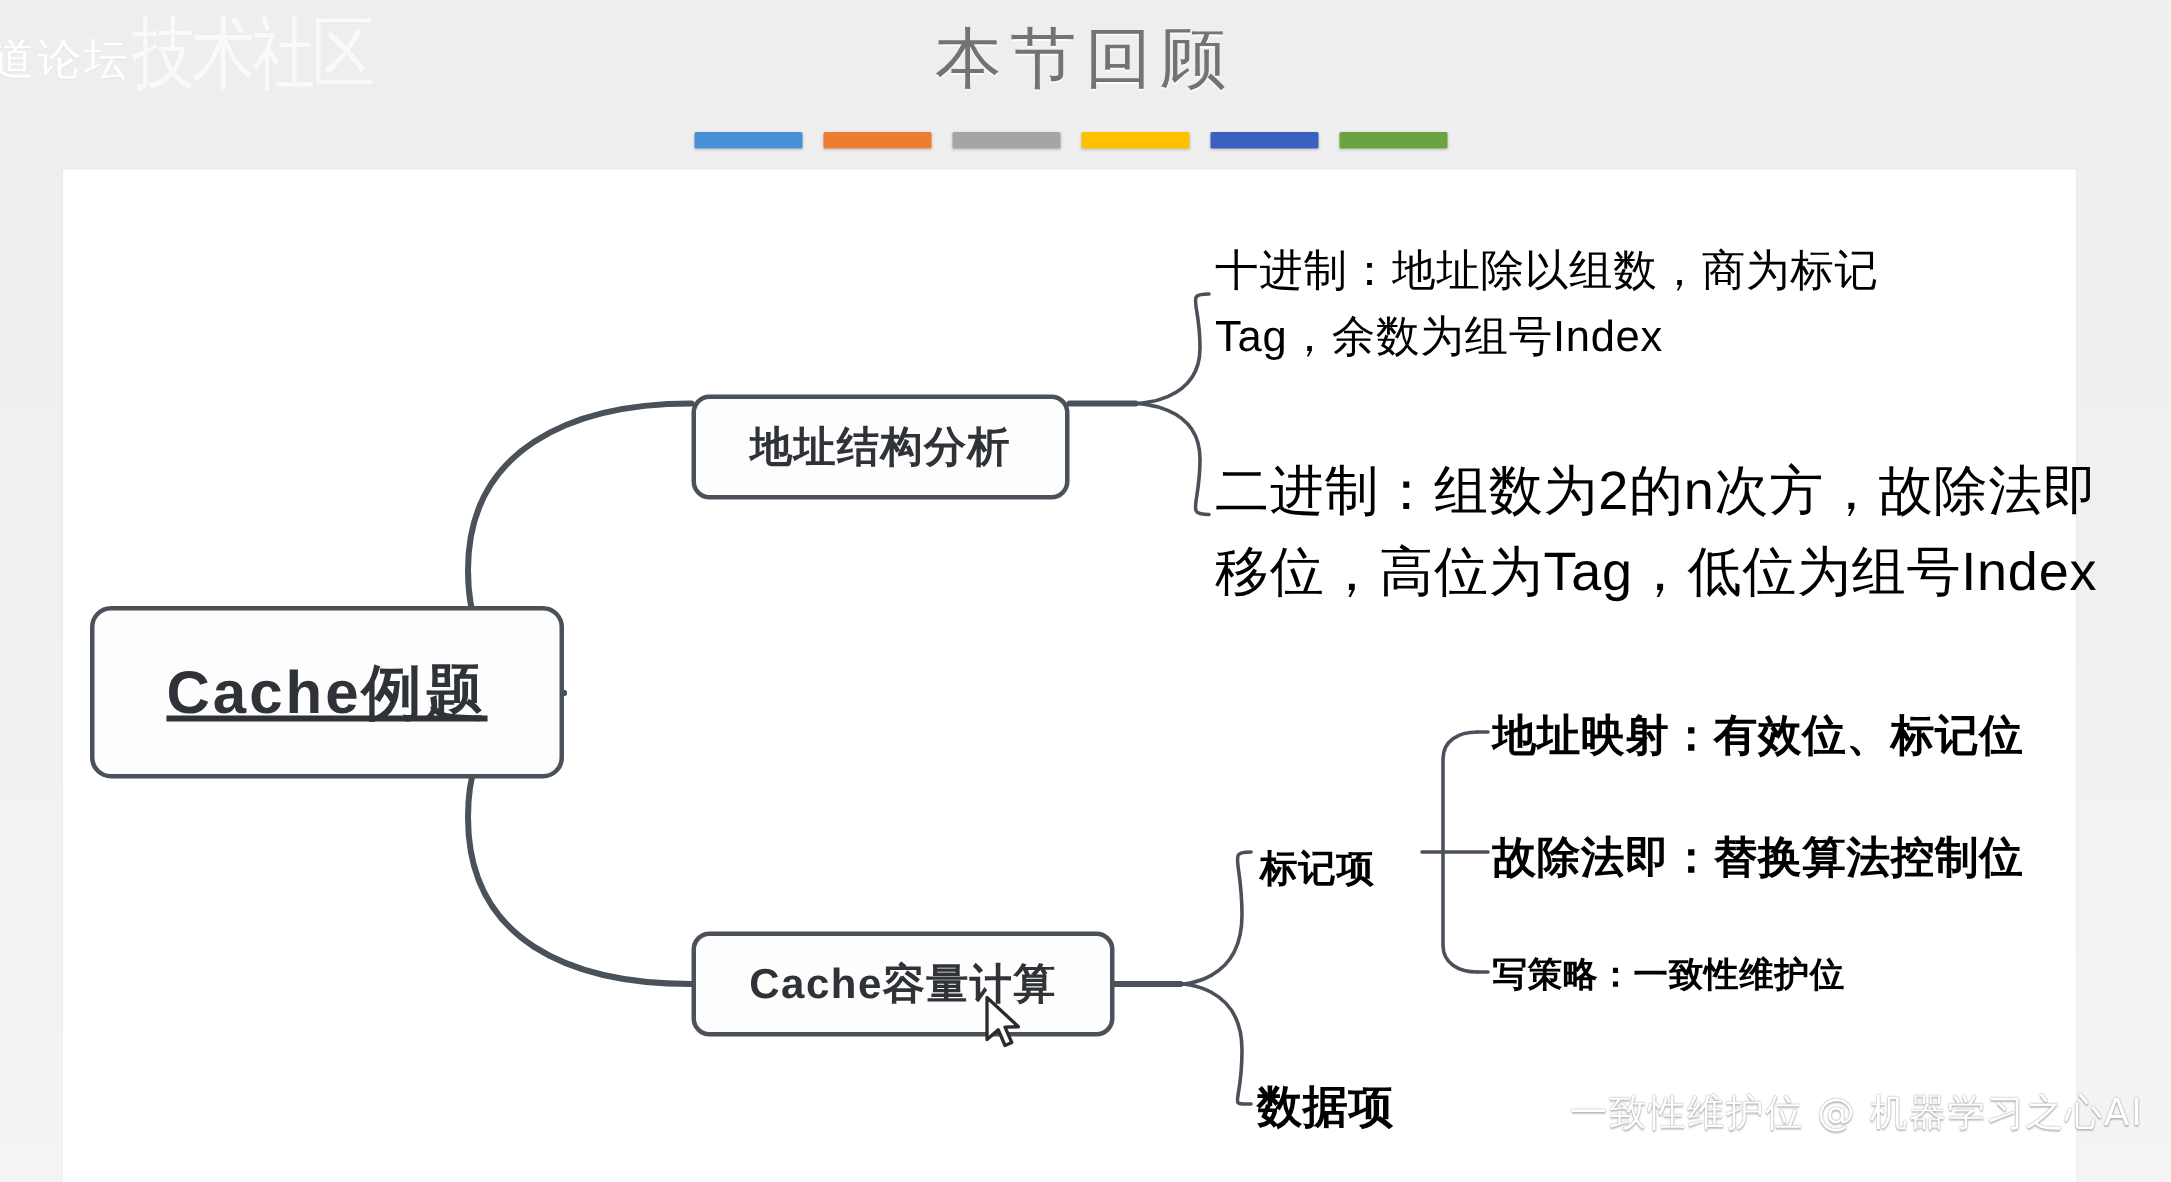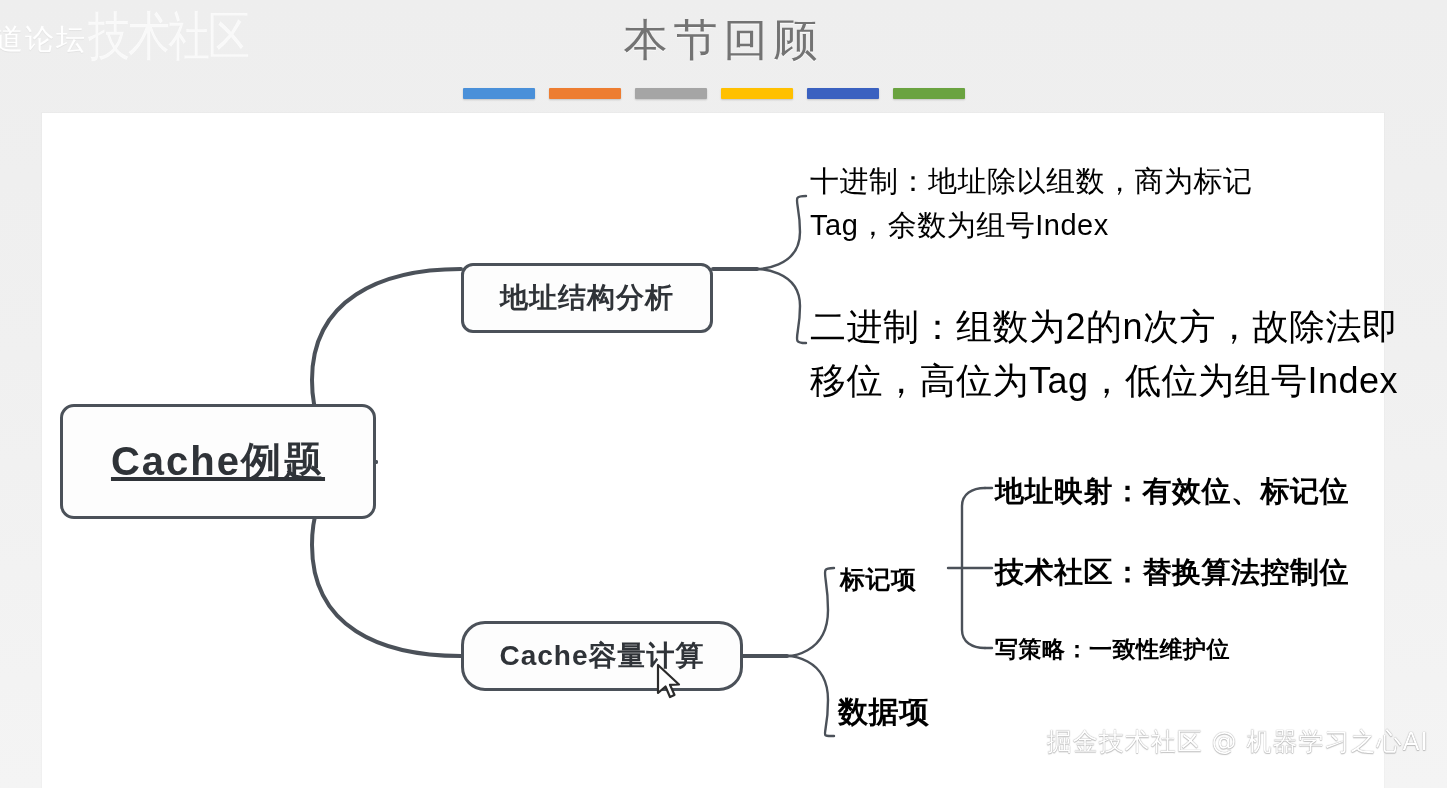--- a/index.html
+++ b/index.html
@@ -91,36 +91,35 @@
     border-width:3px;border-radius:14px;text-decoration:underline;
   }
   #node-addr{
     left:461px;top:234px;width:252px;height:70px;
     font-size:28px;
     margin-top:29px;
   }
   #node-cap{
     left:461px;top:621px;width:282px;height:70px;
     font-size:28px;
-    border-radius:24px;
   }
 
   
   .label{
     position:absolute;
     color:#000000;
     white-space:pre;
     font-weight:bold;
     letter-spacing:.5px;
     line-height:1.5;
   }
   #lab-dec{left:810px;top:160px;font-size:29px;font-weight:500;}
   #lab-bin{left:810px;top:300px;font-size:36px;font-weight:500;}
   #lab-tagitem{left:840px;top:561px;font-size:25px;}
-  #lab-dataitem{left:838px;top:689px;font-size:30px;text-align:center;}
+  #lab-dataitem{left:838px;top:716px;font-size:30px;text-align:center;}
   #lab-s1{left:995px;top:470px;font-size:29px;text-align:right;}
   #lab-s2{left:995px;top:551px;font-size:29px;}
   #lab-s3{left:995px;top:632px;font-size:23px;}
 
   
   #wm-bottom{
     position:absolute;right:18px;bottom:30px;
     font-size:25px;letter-spacing:1px;
     color:#ffffff;
     text-shadow:0 0 1px rgba(110,110,110,.85),
@@ -196,21 +195,21 @@
 
 <div class="label" id="lab-bin">二进制：组数为2的n次方，故除法即
 移位，高位为Tag，低位为组号Index</div>
 
 <div class="label" id="lab-tagitem">标记项</div>
 
 <div class="label" id="lab-dataitem">数据项</div>
 
 <div class="label" id="lab-s1">地址映射：有效位、标记位</div>
 
-<div class="label" id="lab-s2">技术社区：替换算法控制位</div>
+<div class="label" id="lab-s2">故除法即：替换算法控制位</div>
 
 <div class="label" id="lab-s3">写策略：一致性维护位</div>
 
-<div id="wm-bottom">掘金技术社区 @ 机器学习之心AI</div>
+<div id="wm-bottom">一致性维护位 @ 机器学习之心AI</div>
 
 <svg id="cursor" viewBox="0 0 30 40" xmlns="http://www.w3.org/2000/svg" style="left: 655px; top: 663px;">
   <path d="M3,2 L3,30 L10.5,23.5 L15,34 L19.5,32 L15,21.8 L24,21.5 Z" fill="#ffffff" stroke="#2b2b2b" stroke-width="2.2" stroke-linejoin="round"></path>
 </svg>
 
 </body></html>

